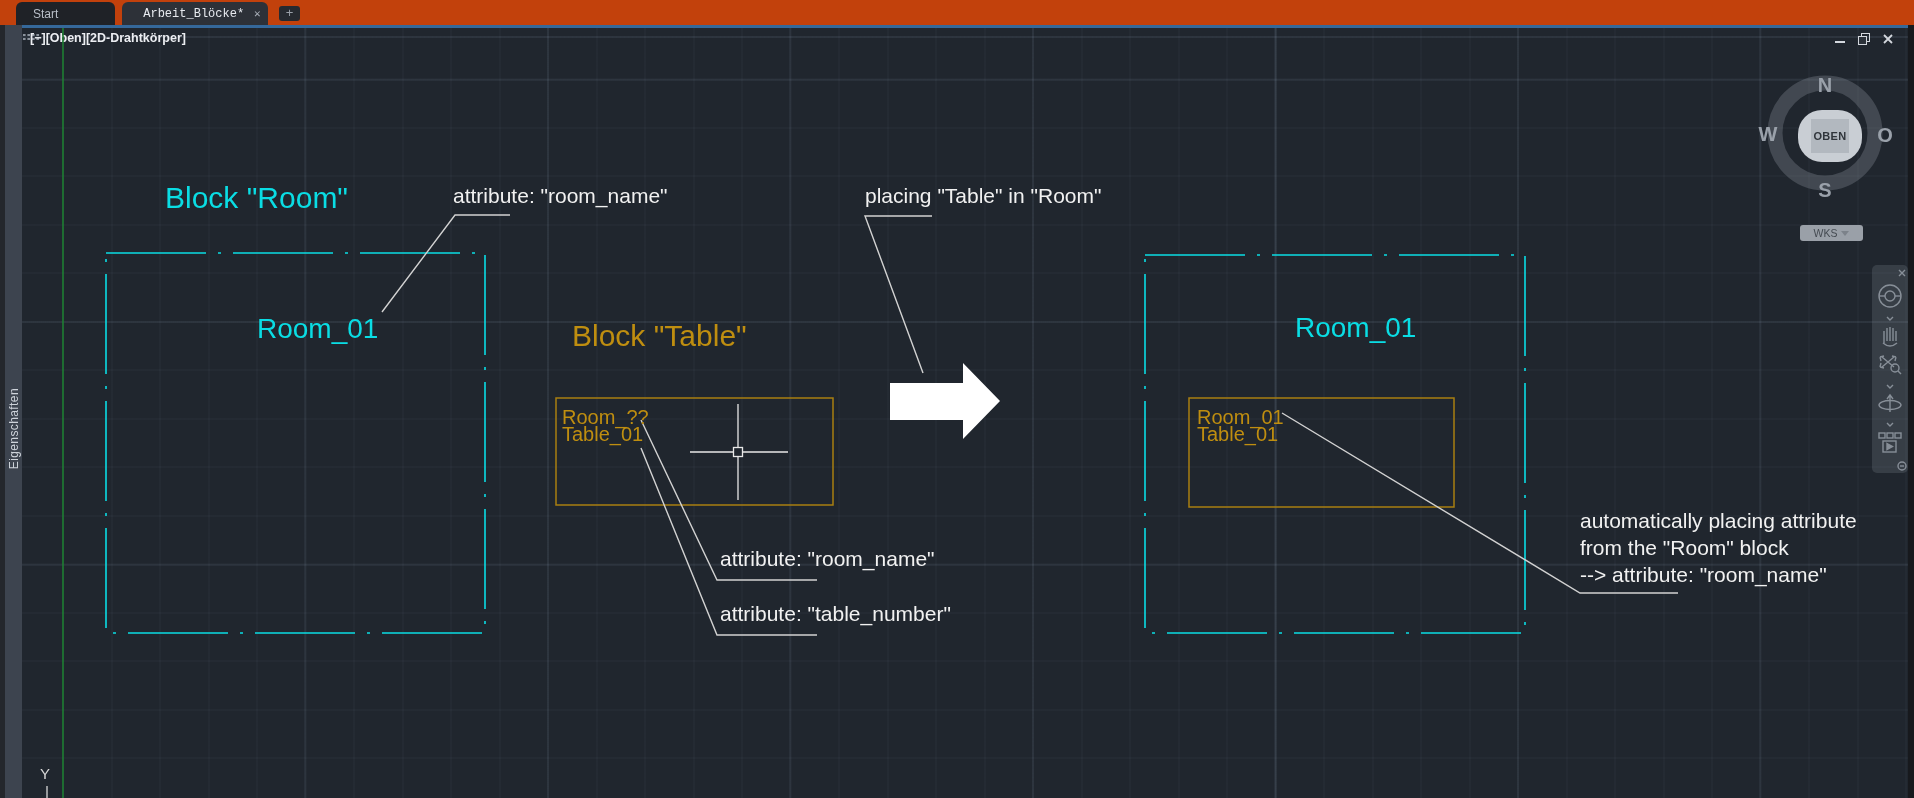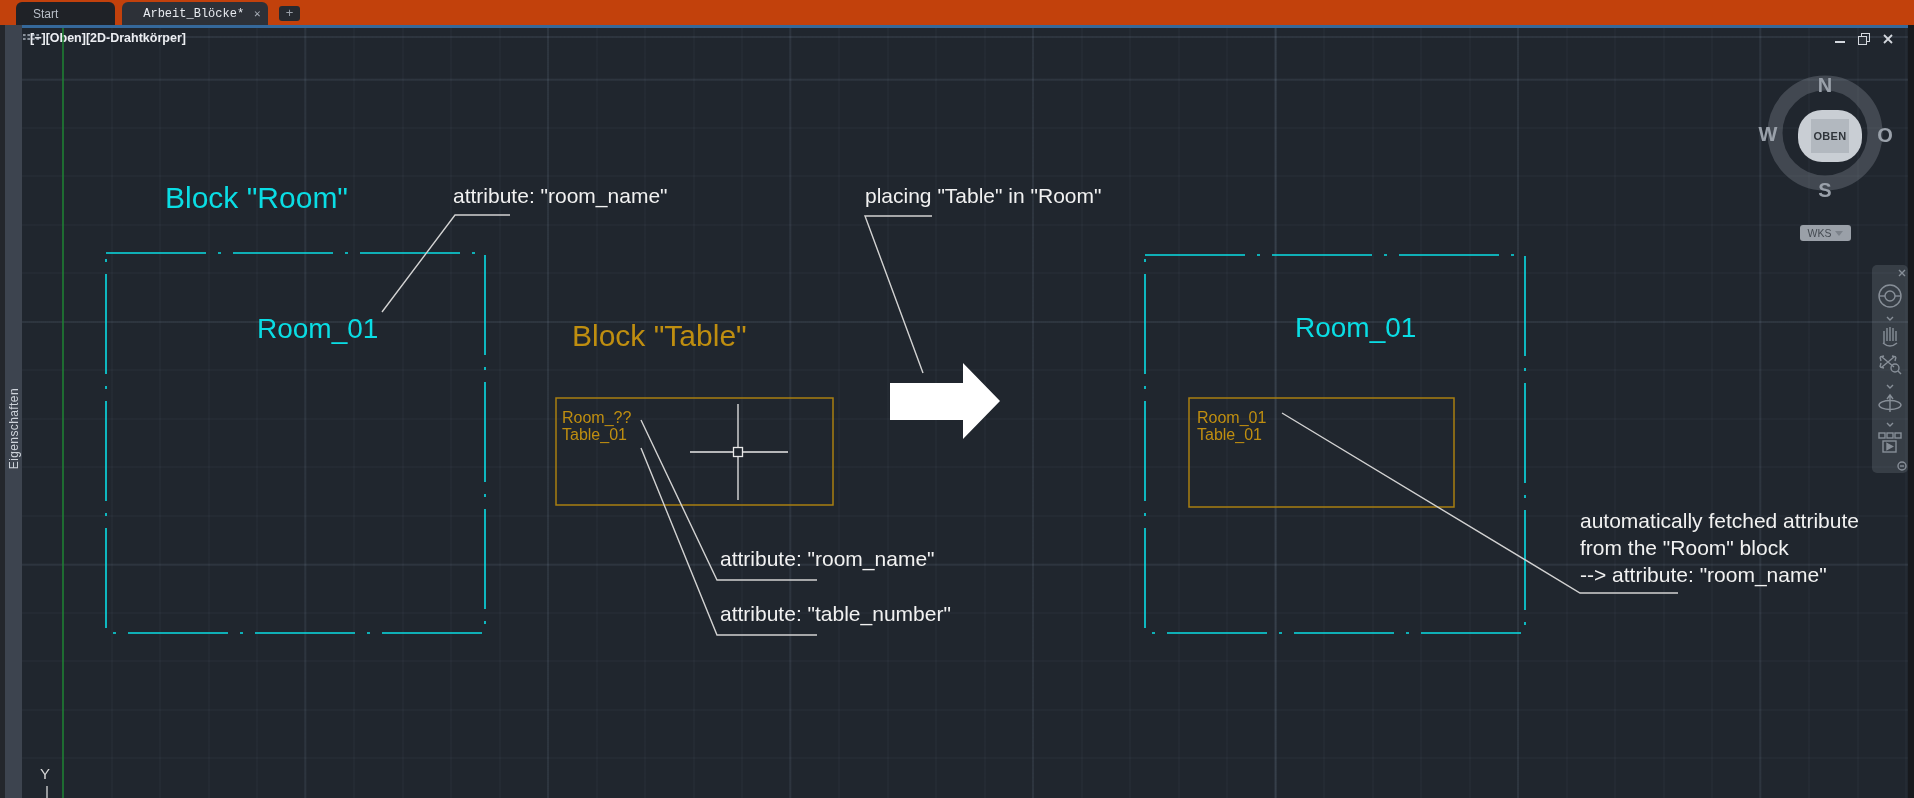--- a/index.html
+++ b/index.html
@@ -33,42 +33,42 @@
               repeating-linear-gradient(90deg, rgba(150,170,195,0.065) 0 1px, transparent 1px 48.5px),
               repeating-linear-gradient(0deg,  rgba(150,170,195,0.065) 0 1px, transparent 1px 48.5px);
             background-position: 40.5px 0, 0 9.5px, 40.5px 0, 0 9.5px; }
   .overlay { position:absolute; left:0; top:0; }
 
   .anno { position:absolute; color:#f1f1f1; font-size:21px; white-space:nowrap; }
   .cyan  { color:#0adde4; }
   .gold  { color:#bf8e10; }
   .title { font-size:30px; }
   .cad-label { font-size:28px; }
-  .small-cad { font-size:16px; line-height:17px; }
+  .small-cad { font-size:20px; line-height:17px; }
   .fetched { line-height:27px; }
 
   
   .vp-label { position:absolute; left:8px; top:3px; color:#eceef2; font-size:12.5px; font-weight:bold; }
   .grip-dots { position:absolute; left:0px; top:5px; width:18px; height:8px;
                background-image:radial-gradient(#8b929c 34%, transparent 36%);
                background-size:4.5px 4px; }
 
   
   .win-controls { position:absolute; left:1812px; top:4px; display:flex; gap:11px; }
   .win-controls svg { display:block; }
 
   
   .vc-letter { position:absolute; transform:translate(-50%,-50%); color:#9aa1aa;
                font-size:20px; font-weight:bold; }
   .vc-face { position:absolute; left:1776px; top:82px; width:64px; height:52px;
              background:#c9ced4; display:flex; align-items:center; justify-content:center;border-radius:24px; }
   .vc-face-inner { width:38px; height:34px; background:#b2b8bf; display:flex;
                    align-items:center; justify-content:center; }
   .vc-face-inner span { font-size:11px; font-weight:bold; color:#30353b; letter-spacing:.3px; }
-  .wcs-pill { position:absolute; left:1778px; top:197px; width:51px; height:16px;
+  .wcs-pill { position:absolute; left:1778px; top:197px; width:63px; height:16px;
               background:#9aa0a8; border-radius:3px; display:flex; align-items:center;
               justify-content:center; gap:4px; }
   .wcs-pill span { font-size:10.5px; color:#454b52; }
   .wcs-tri { width:0; height:0; border-left:4px solid transparent; border-right:4px solid transparent;
              border-top:5px solid #7c828a; }
 
   
   .navbar { position:absolute; left:1850px; top:237px; width:36px; height:208px;
             background:rgba(152,160,170,0.20); border-radius:5px; }
 </style>
@@ -203,21 +203,21 @@
   <div class="anno" style="left:698px; top:574px;">attribute: "table_number"</div>
 
   <div class="anno cad-label cyan" style="left:1273px; top:284px;">Room_01</div>
 
   <div class="anno small-cad gold" style="left:1175px; top:381px;">
     <div>Room_01</div>
     <div>Table_01</div>
   </div>
 
   <div class="anno fetched" style="left:1558px; top:479px;">
-    <div>automatically fetched attribute</div>
+    <div>automatically placing attribute</div>
     <div>from the "Room" block</div>
     <div>--&gt; attribute: "room_name"</div>
   </div>
 
   <div class="anno" style="left:18px; top:737px; font-size:15px; color:#d8d8d8;">Y</div>
 
   <div class="vc-letter" style="left:1803px; top:57px;">N</div>
   <div class="vc-letter" style="left:1746px; top:106px;">W</div>
   <div class="vc-letter" style="left:1863px; top:107px;">O</div>
   <div class="vc-letter" style="left:1803px; top:162px;">S</div>

